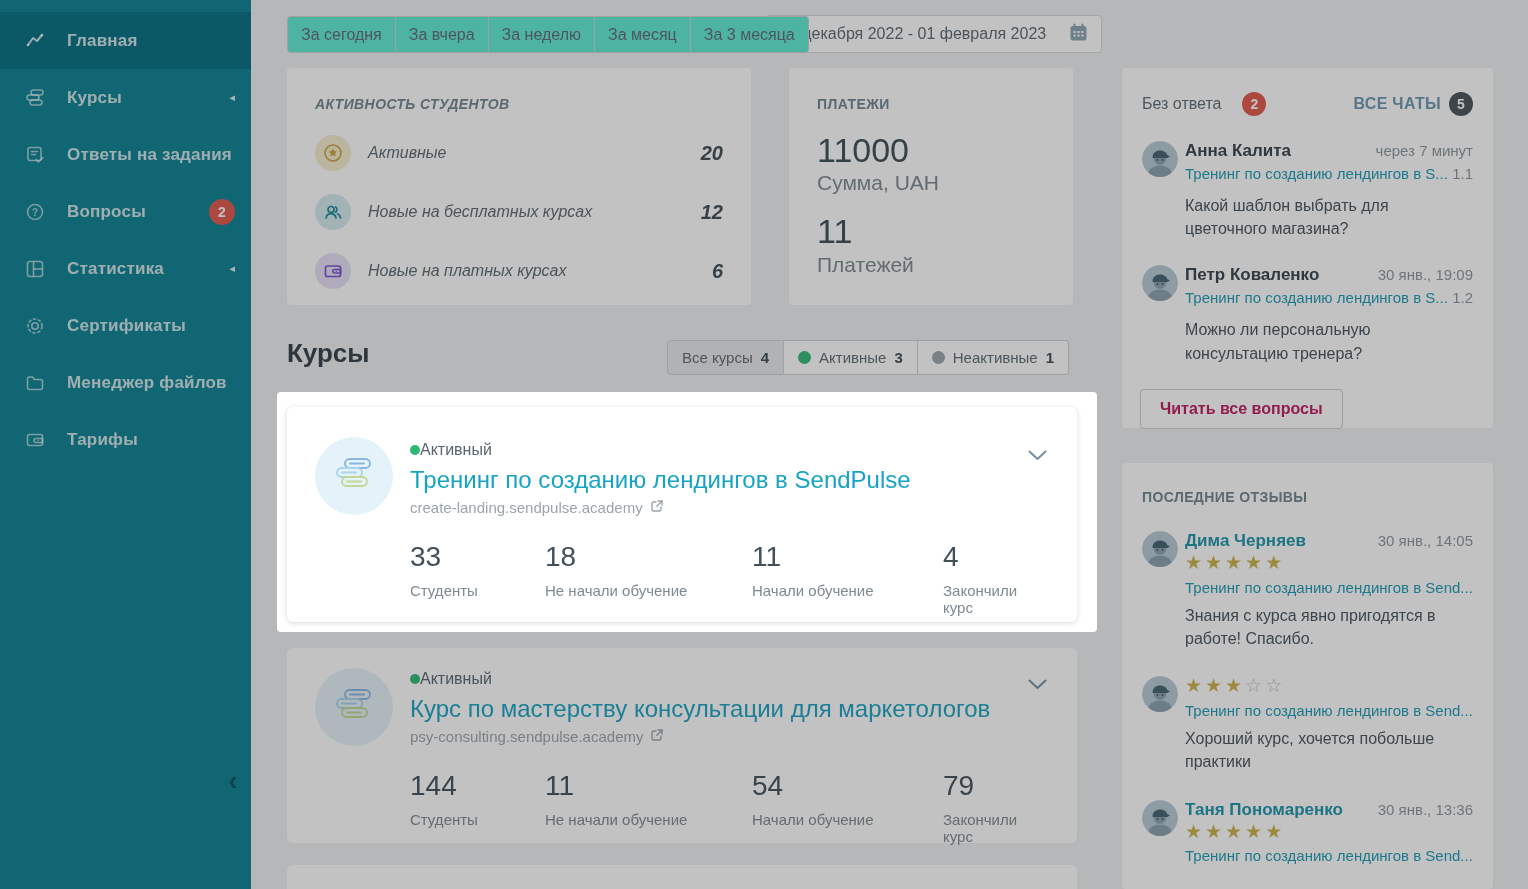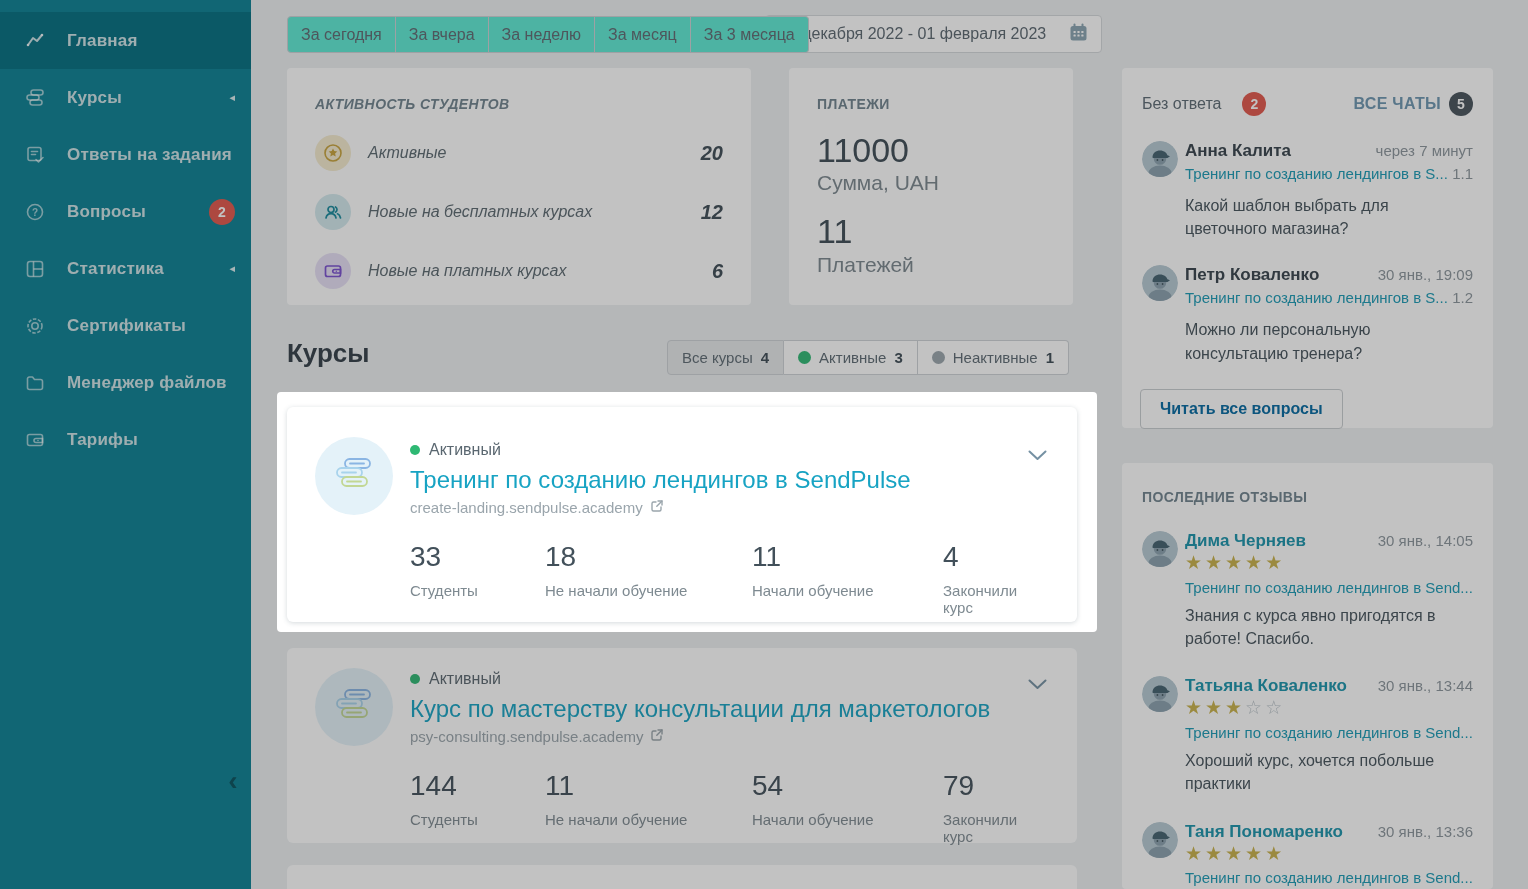--- a/index.html
+++ b/index.html
@@ -65,21 +65,21 @@
 
   
   .dim-overlay { position:absolute; inset:0; background:rgba(35,35,35,.28); z-index:40; pointer-events:none; }
   .spotlight { position:absolute; left:277px; top:392px; width:820px; height:240px; background:#fff; border-radius:4px; z-index:50; }
 
   
   .course-card { position:relative; background:#fff; border-radius:6px; }
   .course-card .thumb { position:absolute; left:28px; top:30px; width:78px; height:78px; border-radius:50%;
     background:#e4f2f9; display:flex; align-items:center; justify-content:center; }
   .cc-body { padding:34px 30px 0 123px; }
-  .cc-status { display:flex; align-items:center; gap:9px; font-size:16px; color:#5a6770; }
+  .cc-status { display:flex; align-items:center; font-size:16px; color:#5a6770; }
   .cc-title { font-size:24px; color:#17a3c3; margin-top:7px; cursor:pointer; }
   .cc-url { display:flex; align-items:center; gap:7px; font-size:15px; color:#9aa5ac; margin-top:5px; cursor:pointer; }
   .cc-stats { display:grid; grid-template-columns:135px 207px 191px 1fr; margin-top:25px; }
   .cc-stat .v { font-size:28px; color:#42505a; }
   .cc-stat .l { font-size:15px; color:#7e8a91; margin-top:9px; }
   .cc-chevron { position:absolute; right:30px; top:40px; cursor:pointer; }
 
   .spot-card { position:absolute; left:10px; top:15px; width:790px; height:215px; box-shadow:0 1px 5px rgba(60,80,95,.22); }
   .course-card-2 { position:absolute; left:287px; top:648px; width:790px; height:195px; }
   .course-card-2 .cc-body { padding-top:22px; }
@@ -100,21 +100,21 @@
   .chat-item { margin-top:25px; position:relative; padding-left:43px; }
   .avatar { position:absolute; left:0; top:0; width:36px; height:36px; border-radius:50%; overflow:hidden; display:block; }
   .ci-row1 { display:flex; align-items:baseline; }
   .ci-name { font-size:17px; font-weight:700; color:#36424b; }
   .ci-time { margin-left:auto; font-size:15px; color:#8b959c; }
   .ci-row2 { display:flex; align-items:baseline; margin-top:4px; }
   .ci-course { font-size:15px; color:#1a9ab5; cursor:pointer; white-space:nowrap; }
   .ci-lesson { margin-left:auto; font-size:15px; color:#8b959c; }
   .ci-msg { font-size:16px; color:#45525b; line-height:1.45; margin-top:12px; }
   .read-all-btn { margin-top:24px; margin-left:-2px; display:inline-block; background:#fff; border:1px solid #c8cdd0;
-    border-radius:4px; padding:10px 19px; font-size:16px; font-weight:600; color:#0369a1; cursor:pointer; }
+    border-radius:4px; padding:10px 19px; font-size:16px; font-weight:600; color:#be185d; cursor:pointer; }
 
   .reviews-card { left:1122px; top:463px; width:371px; height:426px; padding:26px 20px; overflow:hidden; }
   .review-item { margin-top:26px; position:relative; padding-left:43px; }
   .rv-name { font-size:17px; font-weight:700; color:#1a93ab; cursor:pointer; }
   .rv-stars { margin-top:2px; font-size:19px; letter-spacing:3px; line-height:1.1; }
   .rv-stars .full { color:#c9b24a; } .rv-stars .empty { color:#bac3c9; }
   .rv-course { font-size:15px; color:#1a9ab5; margin-top:5px; cursor:pointer; white-space:nowrap; }
   .rv-text { font-size:16px; color:#45525b; line-height:1.45; margin-top:8px; }
 </style>
 </head>
@@ -440,24 +440,20 @@
     <span class="avatar">
       <svg width="36" height="36" viewBox="0 0 36 36">
           <circle cx="18" cy="18" r="18" fill="#b6c9d3"></circle>
           <circle cx="18" cy="17.5" r="6.3" fill="#8aa0ad"></circle>
           <ellipse cx="18" cy="32" rx="11.5" ry="7.5" fill="#8aa0ad"></ellipse>
           <path d="M10.5 16.5c0-4.5 3.6-7 7.5-7 4.2 0 6.8 2.4 7.4 4.8l2.6 1-2.5 1.8H11z" fill="#42606e"></path>
           <circle cx="15.4" cy="19" r="0.9" fill="#3e535e"></circle>
           <circle cx="20.6" cy="19" r="0.9" fill="#3e535e"></circle>
         </svg>
     </span>
-    <div class="ci-row1">
-      <span class="rv-name">Татьяна Коваленко</span>
-      <span class="ci-time">30 янв., 13:44</span>
-    </div>
     <div class="rv-stars"><span class="full">★★★</span><span class="empty">☆☆</span></div>
     <div class="rv-course">Тренинг по созданию лендингов в Send...</div>
     <div class="rv-text">Хороший курс, хочется побольше практики</div>
   </div>
 
   <div class="review-item">
     <span class="avatar">
       <svg width="36" height="36" viewBox="0 0 36 36">
           <circle cx="18" cy="18" r="18" fill="#b6c9d3"></circle>
           <circle cx="18" cy="17.5" r="6.3" fill="#8aa0ad"></circle>

